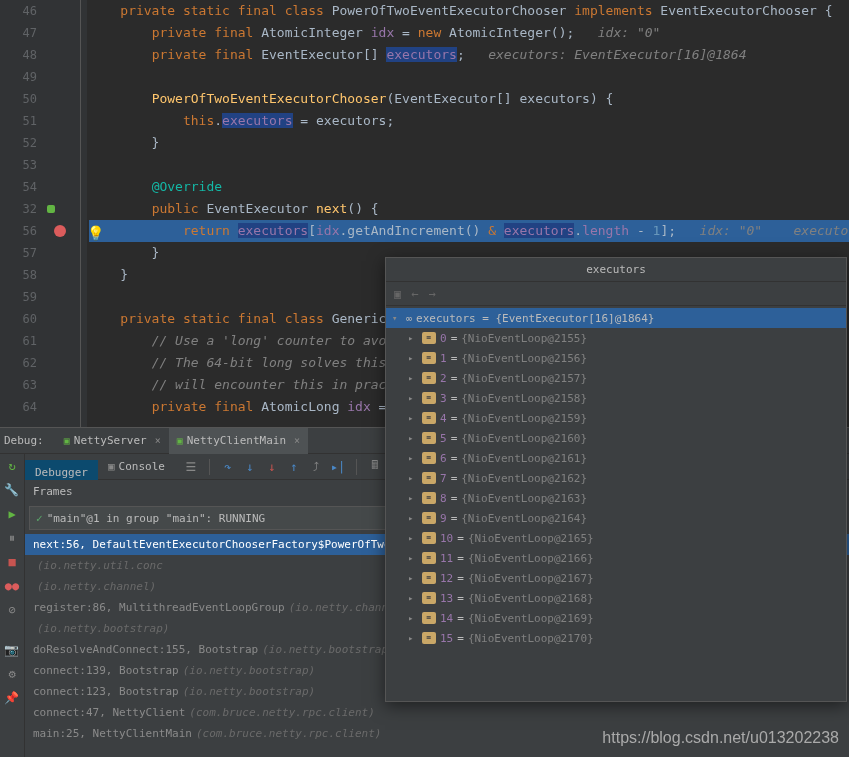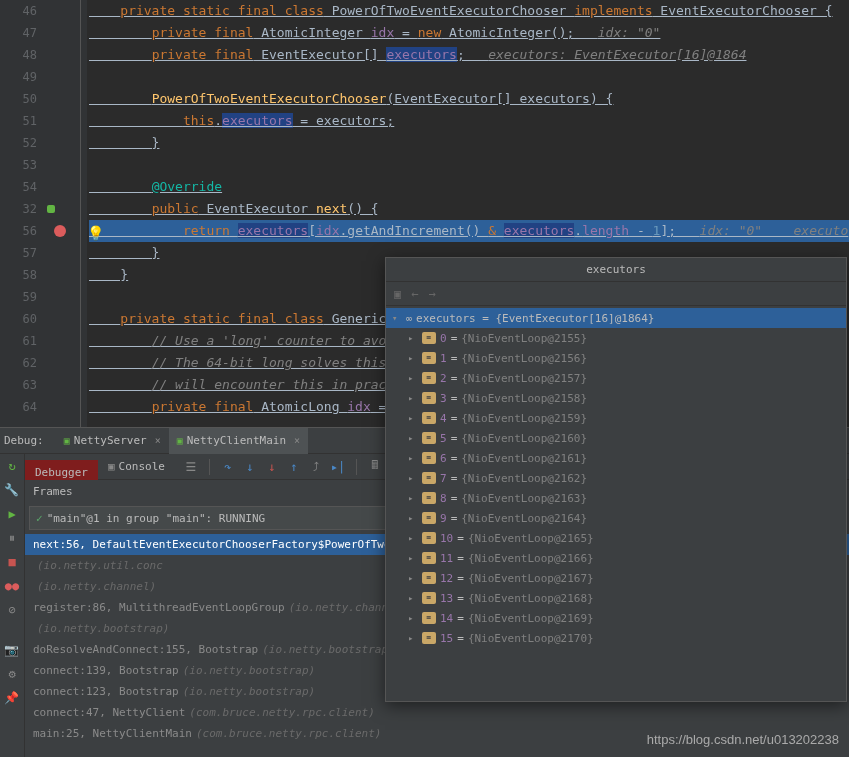--- a/index.html
+++ b/index.html
@@ -63,21 +63,21 @@
       top: 0;
       height: 100%;
     }
     .code {
       flex: 1;
       line-height: 22px;
       padding-left: 2px;
       white-space: pre;
       font-size: 13px;
     }
-    .code-line { height: 22px; text-decoration: underline; }
+    .code-line { height: 22px; }
     .highlighted-line {
       background: #2d6099;
     }
     .bulb {
       position: absolute;
       left: 87px;
       color: #ffc66d;
       font-size: 14px;
     }
     .kw { color: #cc7832; }
@@ -159,21 +159,21 @@
     .debug-tabs2 .tab2 {
       padding: 0 10px;
       height: 26px;
       display: flex;
       align-items: center;
       color: #bbb;
       font-size: 11px;
       gap: 4px;
     }
     .debug-tabs2 .tab2.active {
-      background: #7f1d1d;
+      background: #0c4a6e;
       margin-top: 12px;
     }
     .toolbar-icons {
       display: flex;
       gap: 6px;
       padding: 0 8px;
       align-items: center;
     }
     .tb-icon {
       width: 16px;
@@ -287,21 +287,21 @@
       color: #3c3f41;
     }
     .tree-idx { color: #9876aa; }
     .tree-val { color: #808080; }
     
     .watermark {
       position: absolute;
       right: 10px;
       bottom: 10px;
       color: #aaa;
-      font-size: 13px;
+      font-size: 16px;
       font-family: sans-serif;
     }
   </style>
 </head>
 <body>
 
 <div class="editor-area">
   <div class="gutter" id="gutter">
       <div style="height: 22px;">46</div>
       <div style="height: 22px;">47</div>

